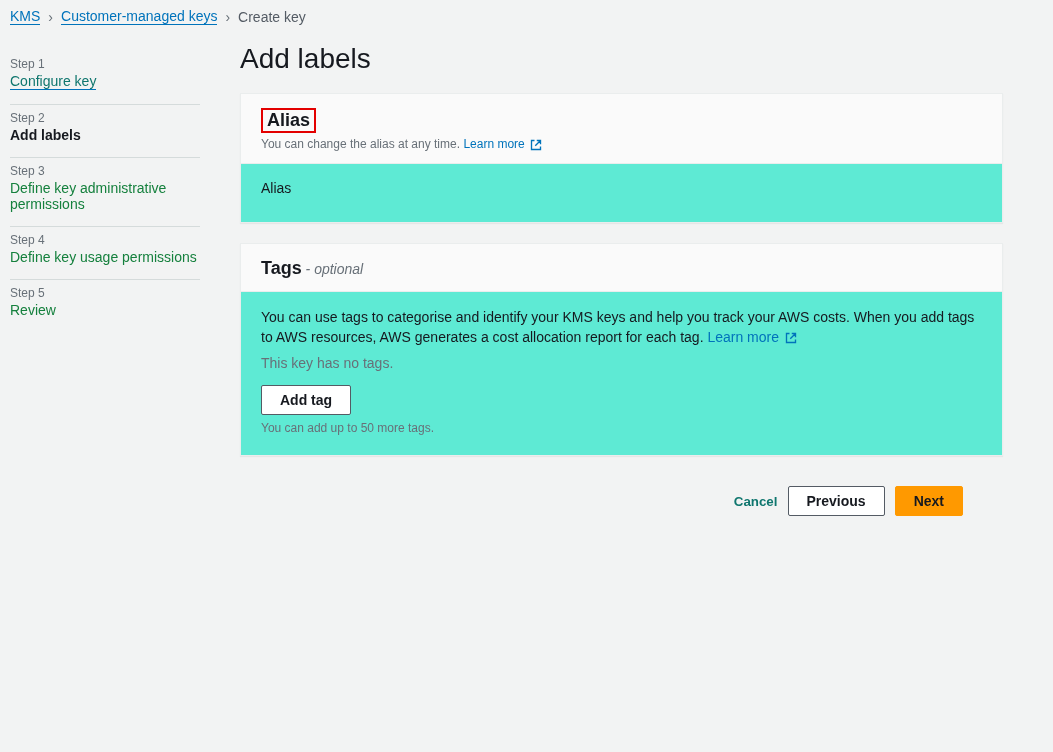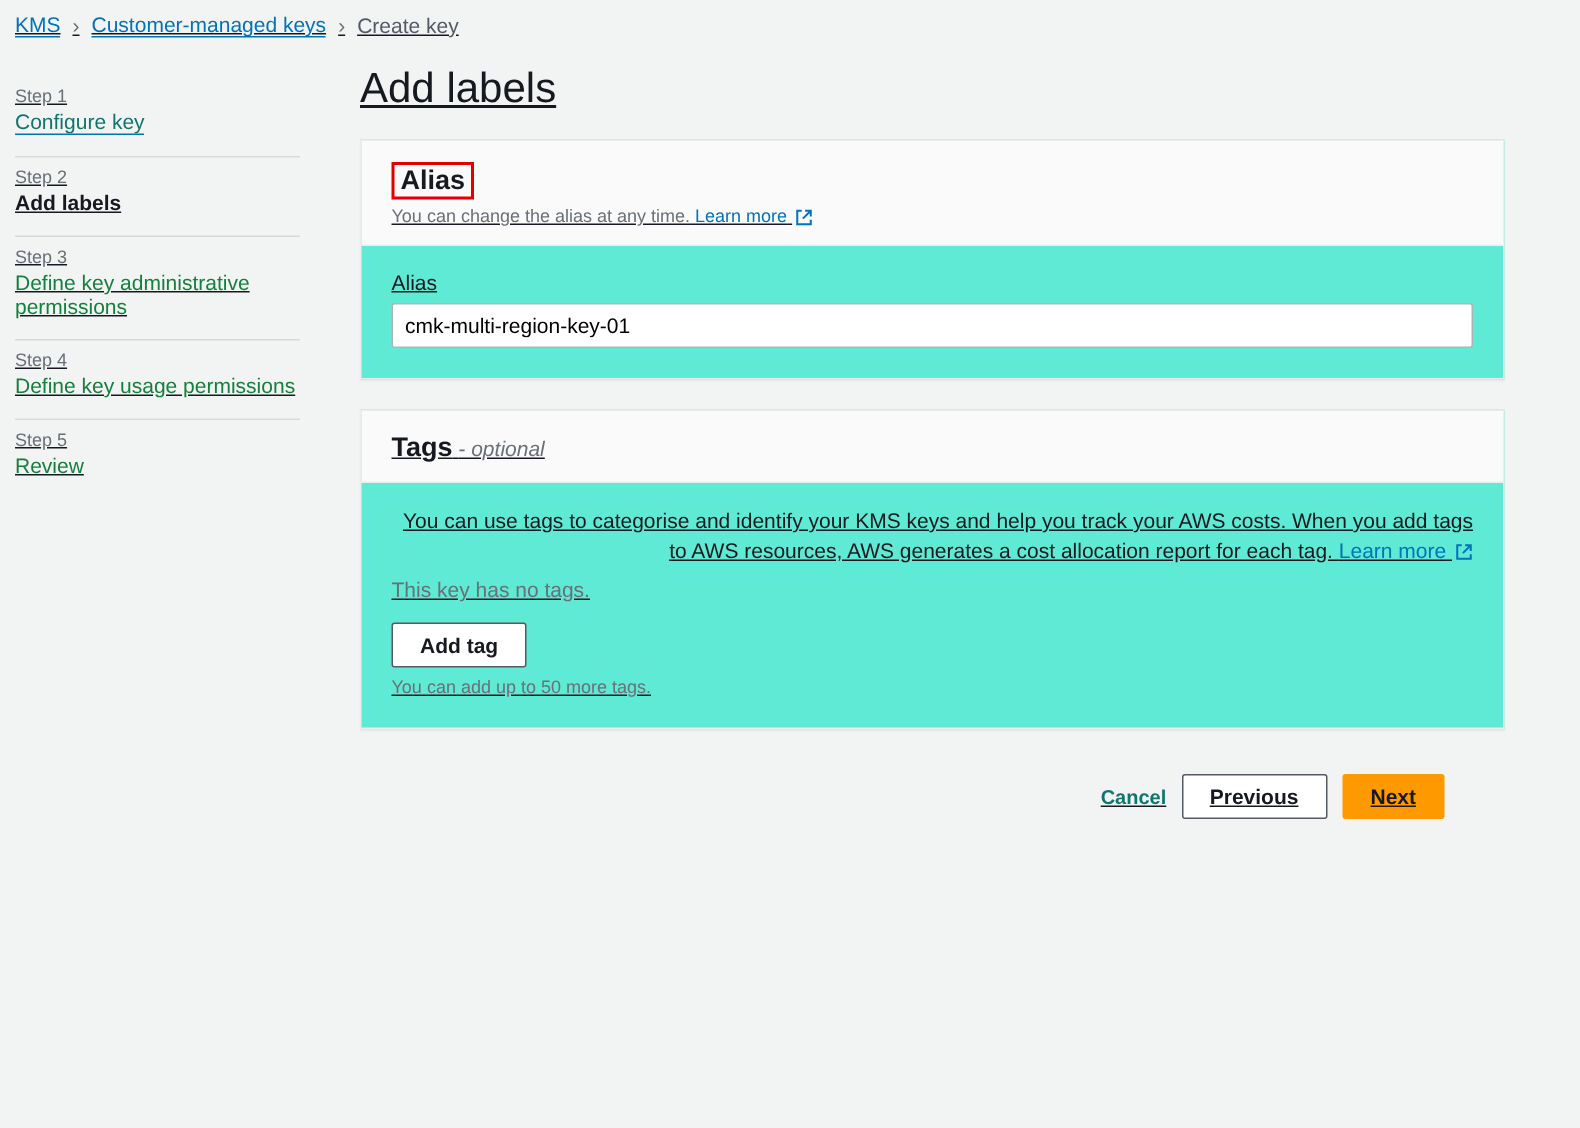--- a/index.html
+++ b/index.html
@@ -2,21 +2,21 @@
 <html><head>
   <meta charset="utf-8">
   <style>
     * { box-sizing: border-box; margin: 0; padding: 0; }
     body {
       font-family: "Amazon Ember", "Helvetica Neue", Arial, sans-serif;
       background: #f2f3f3;
       color: #16191f;
       font-size: 14px;
     }
-    .page { width: 1053px; height: 628px; position: relative; text-decoration: underline; }
+    .page { width: 1053px; height: 628px; position: relative; }
     .breadcrumb {
       display: flex; align-items: center; gap: 8px;
       padding: 8px 10px; font-size: 14px;
     }
     .breadcrumb a { color: #0073bb; text-decoration: none; border-bottom: 1px solid #0073bb; }
     .breadcrumb .sep { color: #687078; }
     .breadcrumb .current { color: #545b64; }
     .container { display: flex; padding: 0 10px 10px 10px; }
     .sidebar { width: 190px; padding-top: 18px; }
     .step { padding: 6px 0 14px 0; border-bottom: 1px solid #d5dbdb; }
@@ -34,21 +34,21 @@
     .panel-sub { font-size: 12px; color: #687078; margin-top: 4px; }
     .panel-sub a { color: #0073bb; text-decoration: none; }
     .panel-body { padding: 16px 20px 20px 20px; }
     .field-label { font-size: 14px; color: #16191f; margin-bottom: 6px; display: block; }
     input[type="text"], textarea {
       width: 100%; border: 1px solid #aab7b8; border-radius: 2px;
       padding: 6px 8px; font-size: 14px; font-family: inherit;
     }
     textarea { height: 64px; resize: both; }
     textarea::placeholder { font-style: italic; color: #687078; }
-    .tags-text { font-size: 14px; color: #16191f; margin-bottom: 8px; line-height: 1.4; text-align: right; }
+    .tags-text { font-size: 14px; color: #16191f; margin-bottom: 8px; line-height: 1.4; }
     .tags-text a { color: #0073bb; text-decoration: none; }
     .no-tags { color: #687078; font-size: 14px; margin-bottom: 14px; }
     .btn { display: inline-block; padding: 6px 18px; font-size: 14px; font-weight: 700; border-radius: 2px; cursor: pointer; border: 1px solid transparent; }
     .btn-outline { border-color: #545b64; background: #fff; color: #16191f; }
     .btn-primary { background: #ff9900; border-color: #ff9900; color: #16191f; }
     .btn-link { border: none; background: none; color: #0f766e; font-weight: 700; cursor: pointer; }
     .hint { font-size: 12px; color: #687078; margin-top: 6px; }
     .footer { display: flex; justify-content: flex-end; align-items: center; gap: 10px; padding: 10px 40px 0 0; }
     .highlight-box { border: 2px solid #e30000; padding: 0 4px; display: inline-block; }
     .ext-icon { width: 12px; height: 12px; display: inline-block; vertical-align: middle; margin-left: 2px; }
@@ -111,21 +111,20 @@
             <a href="#">
               <span>Learn more</span>
               <svg class="ext-icon" viewBox="0 0 16 16">
                   <path fill="none" stroke="#0073bb" stroke-width="1.8" d="M6 2H2v12h12v-4M9 2h5v5M14 2L7 9"></path>
                 </svg>
             </a>
           </div>
         </div>
         <div class="panel-body">
           <label class="field-label">Alias</label>
-          <input type="text" value="cmk-multi-region-key-01" style="">
         </div>
       </div>
 
 
       <div class="panel">
         <div class="panel-header">
           <h2>Tags</h2>
           <span class="optional">- optional</span>
         </div>
         <div class="panel-body">

